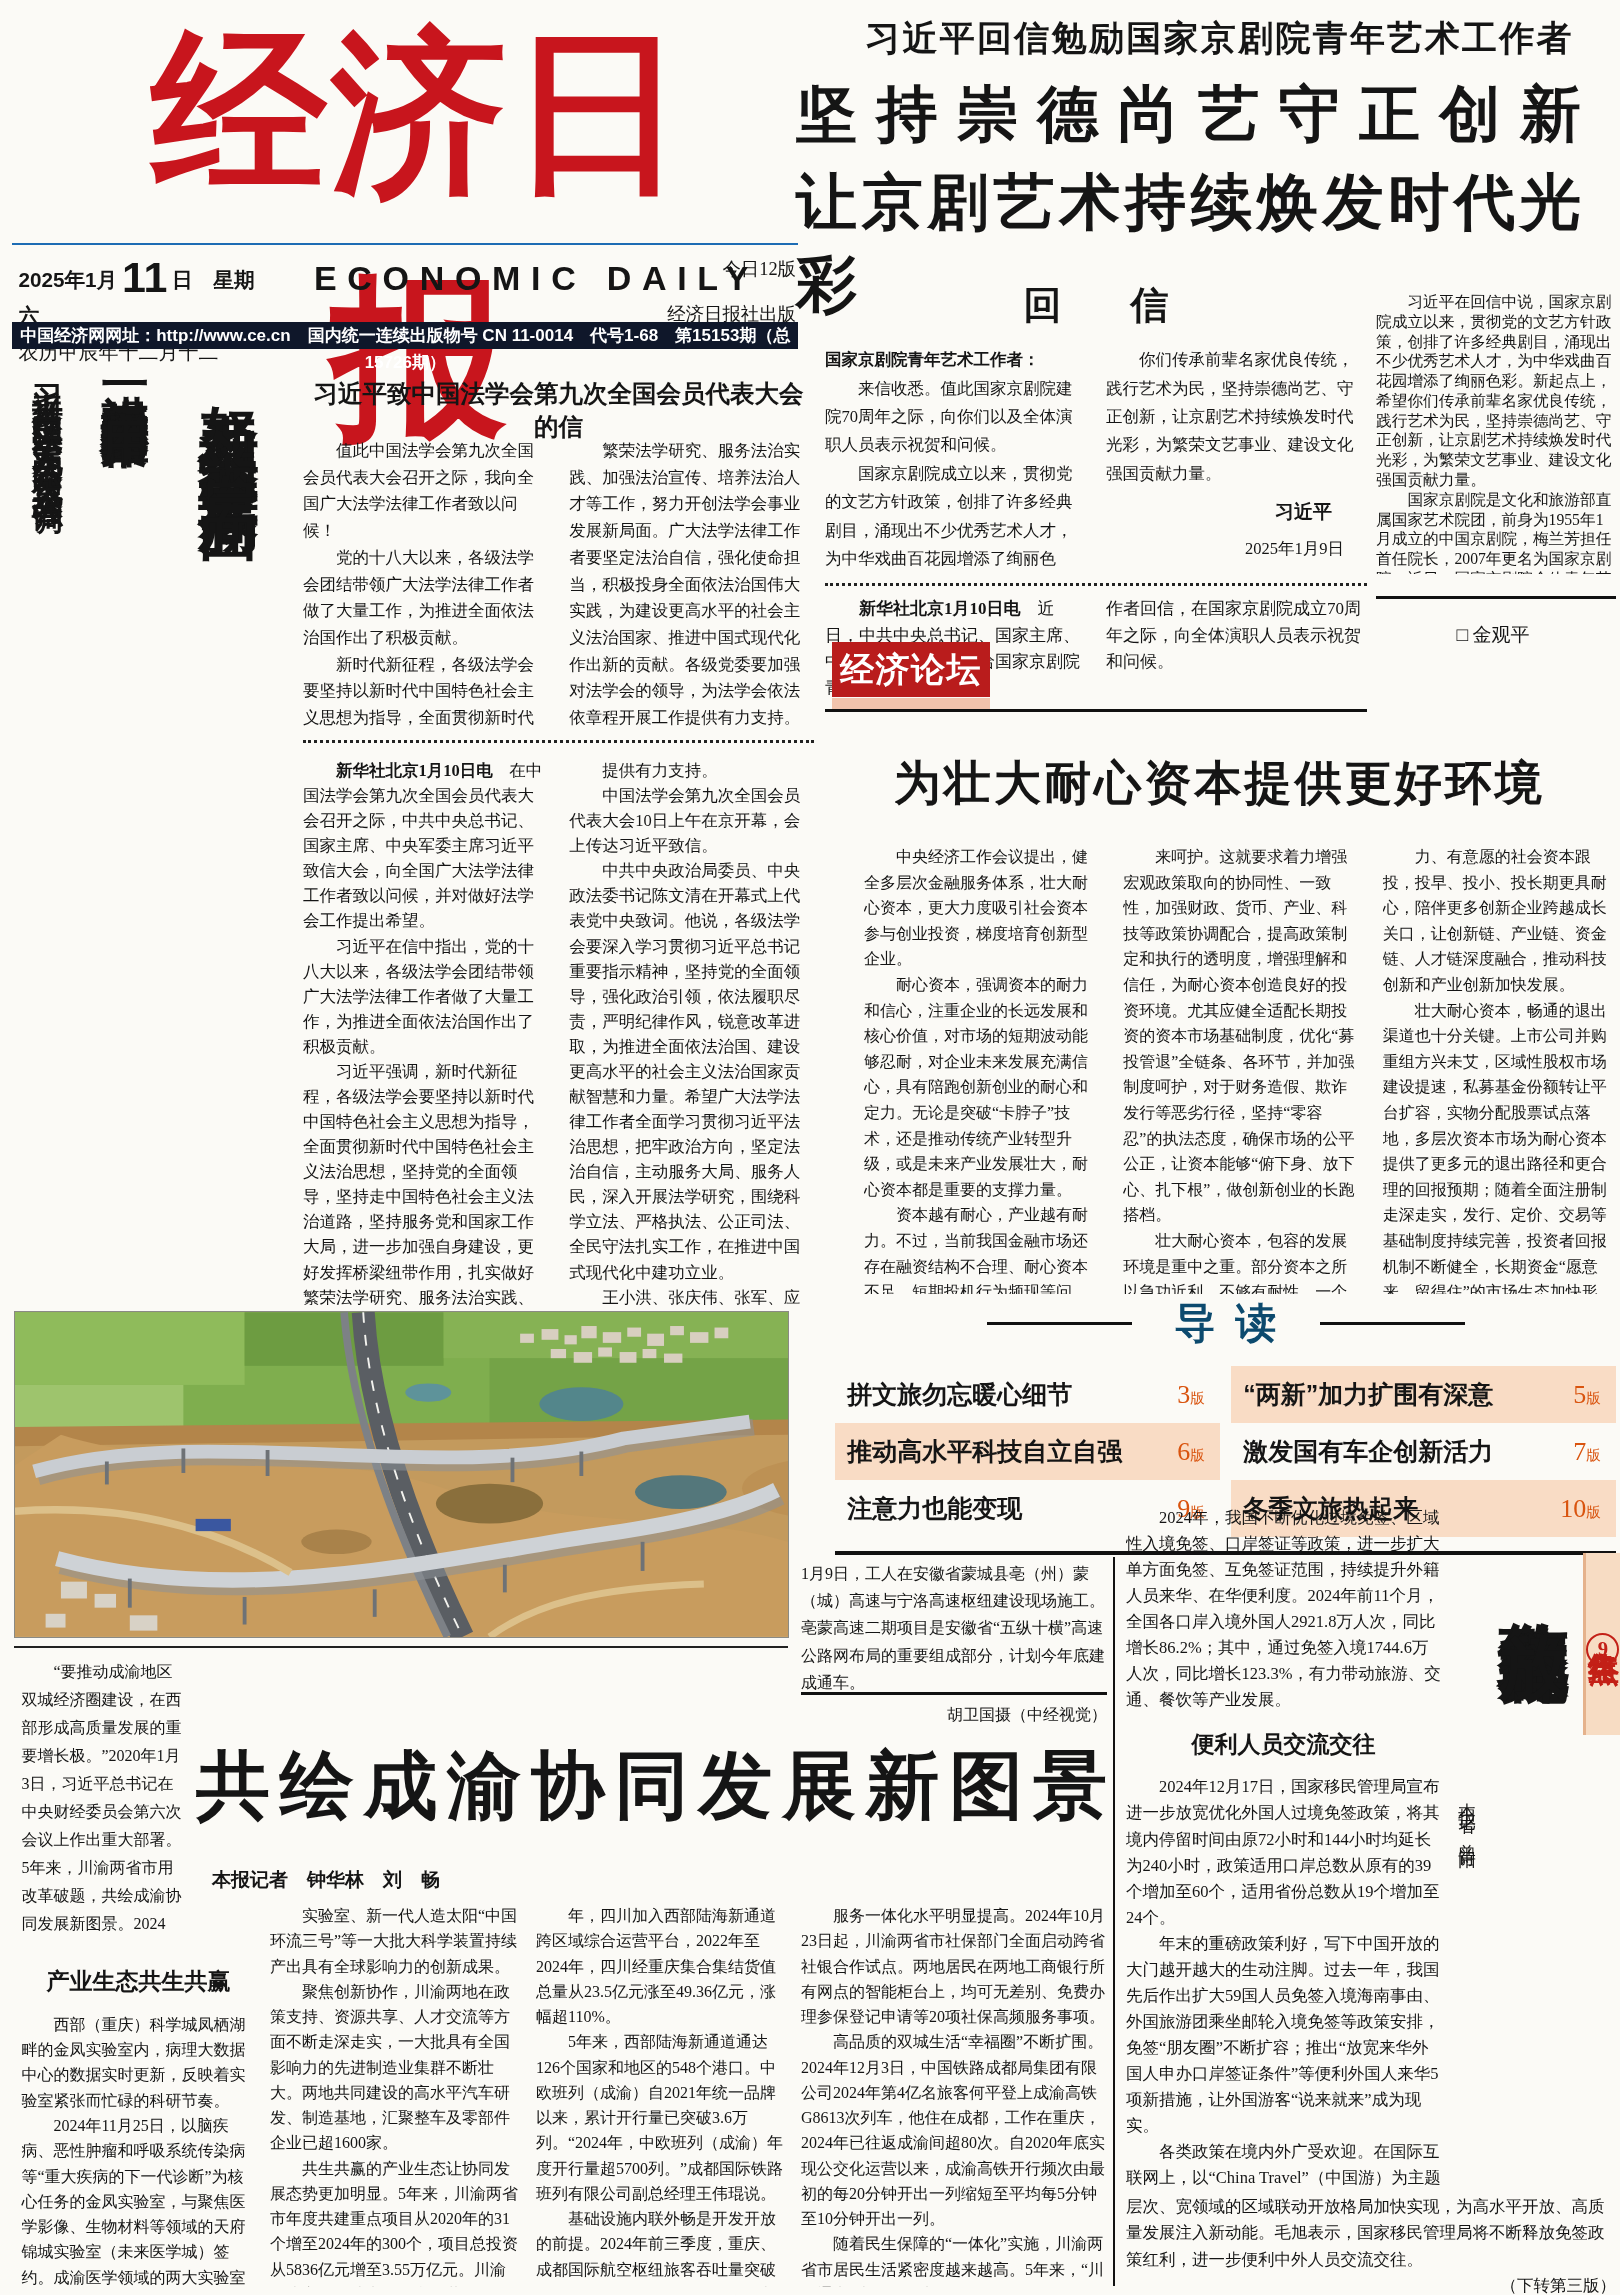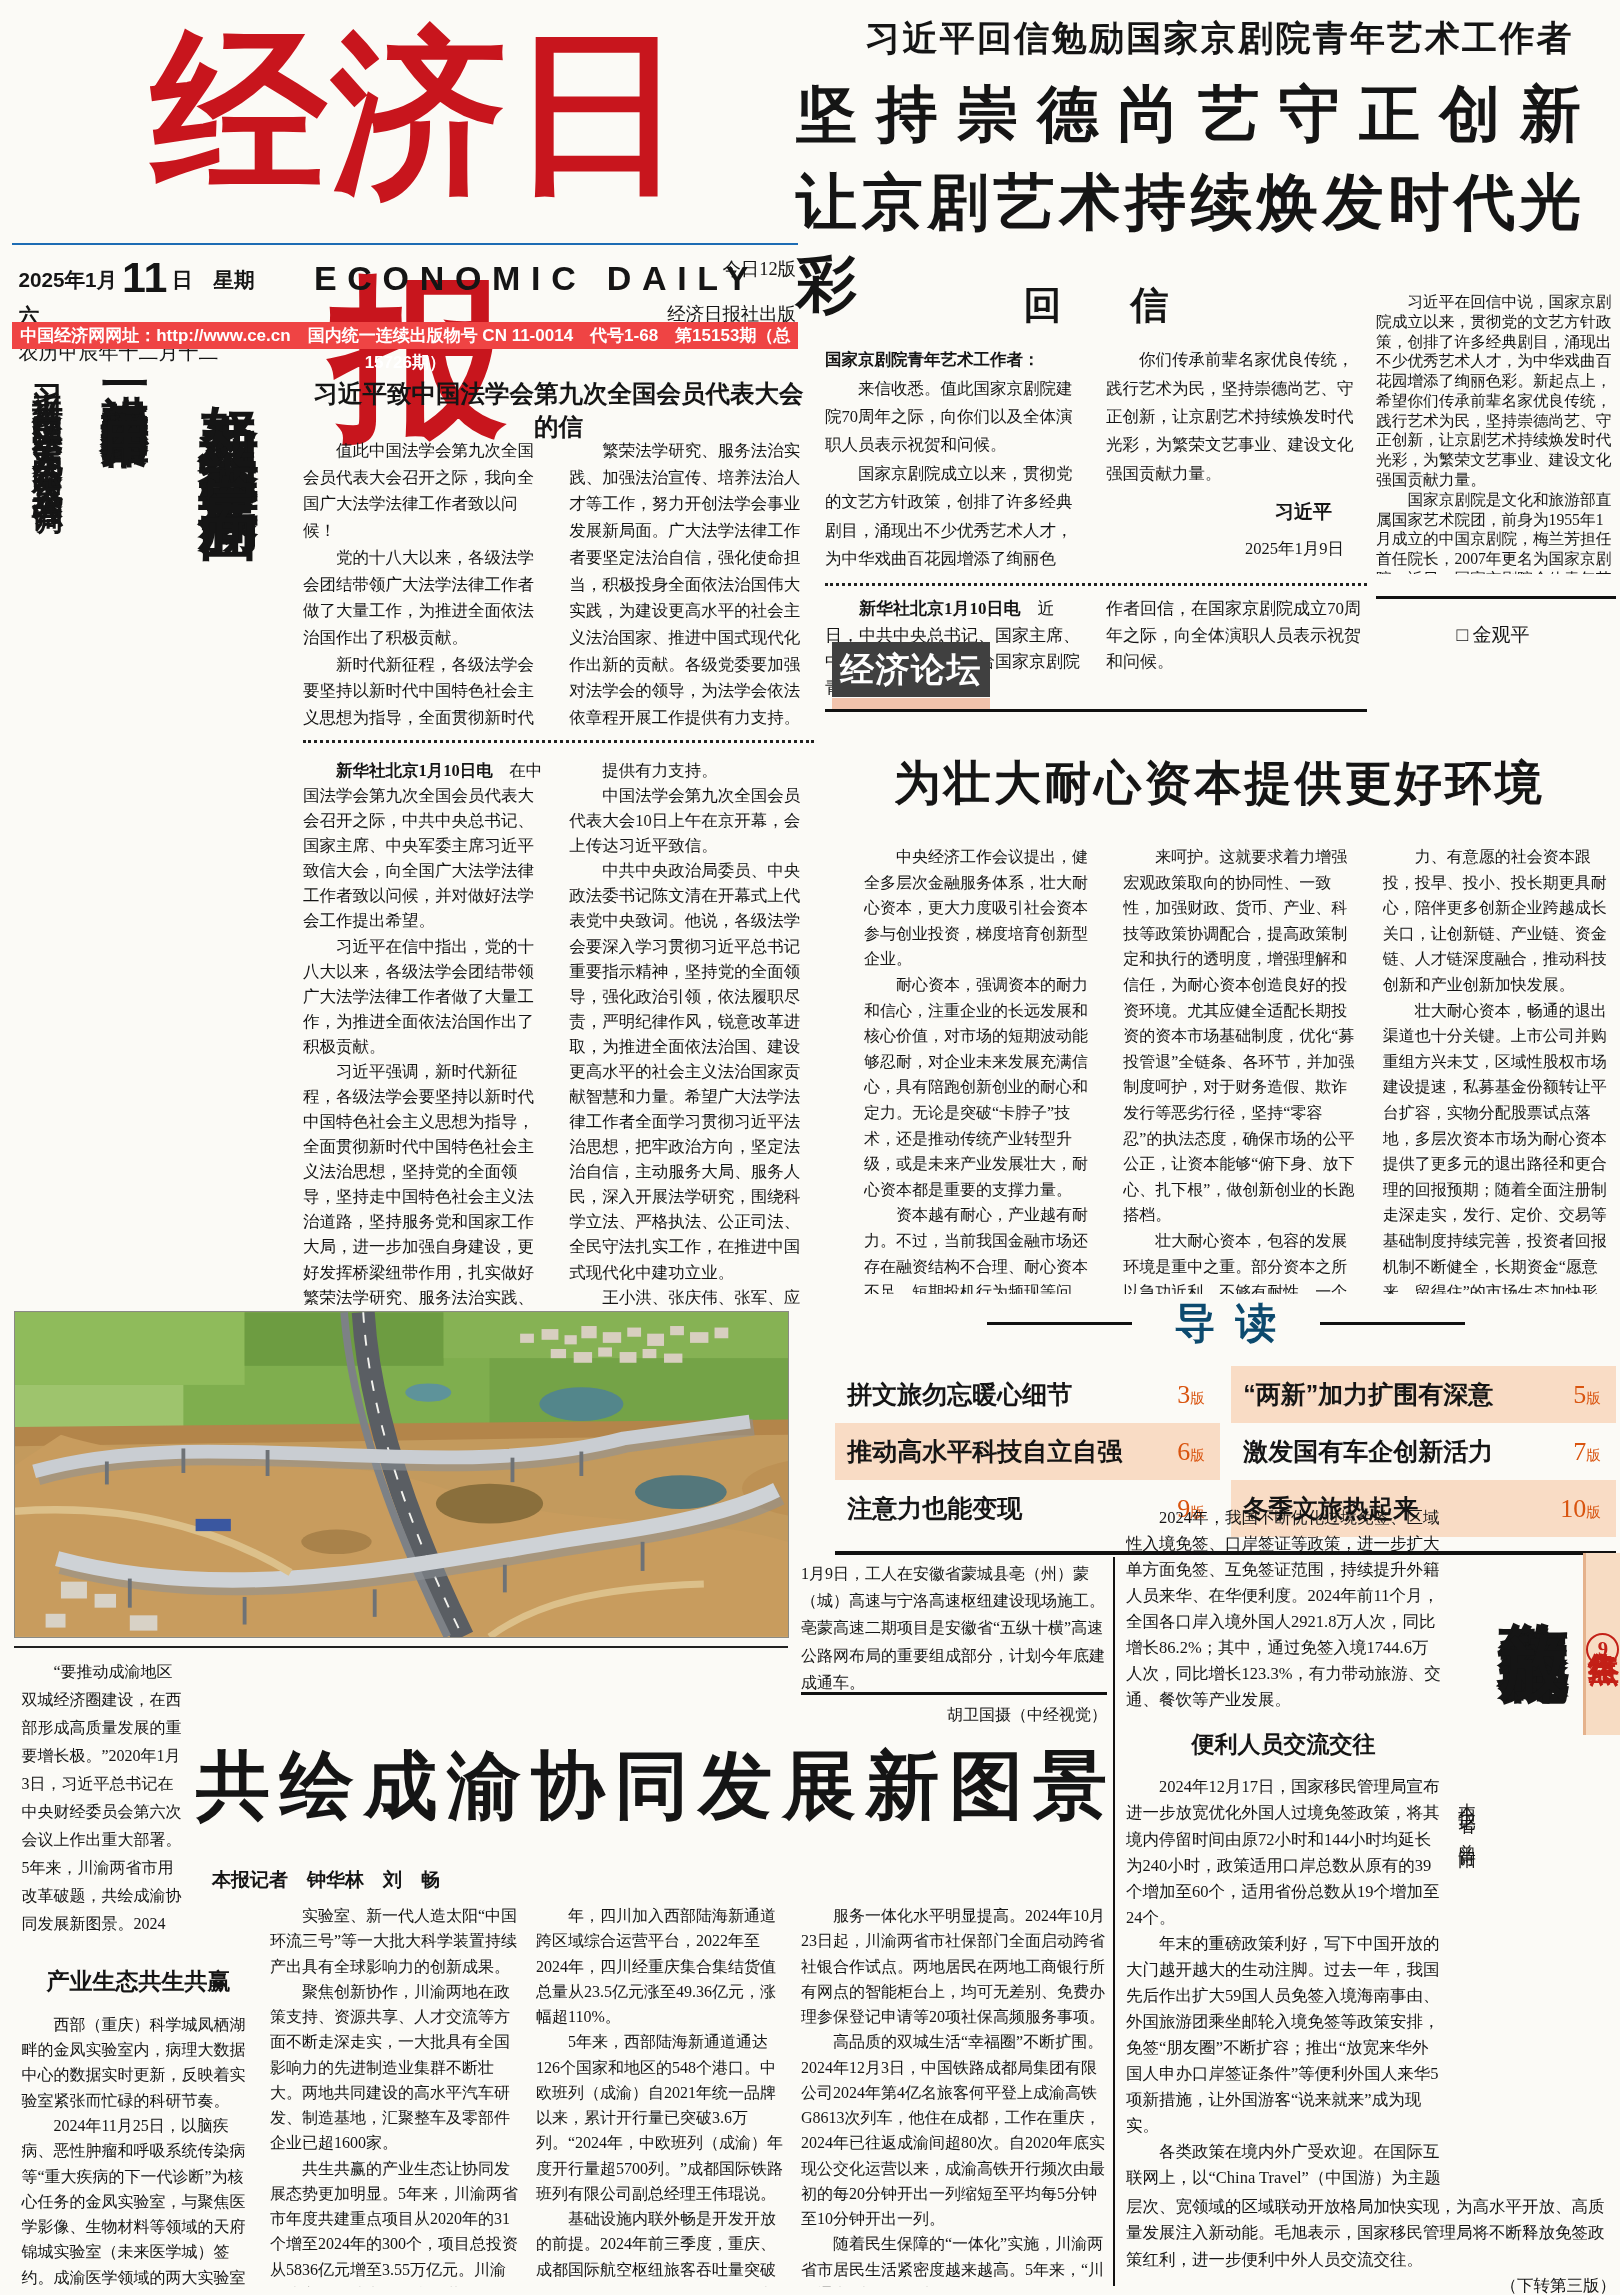--- a/index.html
+++ b/index.html
@@ -16,21 +16,21 @@
         color:#c8151d;font-weight:bold;text-align:center;letter-spacing:4.6px;}
   .blue-thin{left:12.3px;top:243px;width:786px;height:2.3px;background:#1d6cb4;}
   .dateblock{left:18.4px;top:253px;width:237px;font-family:"Liberation Sans",sans-serif;}
   .dateblock .l1{font-size:20.7px;font-weight:bold;}
   .dateblock .day{font-size:43px;font-weight:bold;vertical-align:-4.6px;padding:0 4.6px;}
   .dateblock .l2{margin-top:9.2px;font-size:20px;}
   .engtitle{left:276px;top:259px;width:521px;text-align:center;font-size:34px;font-weight:bold;
             letter-spacing:10.7px;font-family:"Liberation Sans",sans-serif;}
   .pubblock{left:643px;top:256px;width:153px;text-align:right;font-size:18.4px;}
   .pubblock div{margin-bottom:20px;}
-  .infobar{left:12.3px;top:322px;width:786px;height:27px;background:#ef4444;color:#fff;
+  .infobar{left:12.3px;top:322px;width:786px;height:27px;background:#0f172a;color:#fff;
            font-size:17px;line-height:27px;text-align:center;font-family:"Liberation Sans",sans-serif;font-weight:bold;}
 
   
   .kicker{left:827px;top:15.3px;width:785px;text-align:center;font-size:35px;font-weight:bold;
           font-family:"Liberation Sans",sans-serif;letter-spacing:2.3px;}
   .bigline{left:796px;width:785px;font-size:61px;font-weight:900;font-family:"Liberation Sans",sans-serif;
            text-align:justify;text-align-last:justify;}
   .hl1{top:74px;}
   .hl2{top:162px;}
 
@@ -50,21 +50,21 @@
   .wire-col p{text-indent:2em;}
   .letter-rule{height:3.1px;background:#111;margin-top:12.3px;}
 
   
   .sidecol{left:1376px;top:292px;width:240px;height:282px;overflow:hidden;
            font-size:15.7px;line-height:1.26;}
   .siderule{left:1376px;top:596px;width:240px;height:3.1px;}
   .forum-byline{left:1376px;top:622px;width:234px;text-align:center;font-size:19px;}
 
   
-  .forum-label{left:832px;top:642px;width:158px;height:55px;background:#404040;color:#fff;
+  .forum-label{left:832px;top:642px;width:158px;height:55px;background:#b91c1c;color:#fff;
                font-size:34px;font-weight:bold;text-align:center;line-height:55px;
                font-family:"Liberation Sans",sans-serif;letter-spacing:1.5px;}
   .forum-strip{left:832px;top:698px;width:158px;height:10.7px;background:#f2c3ac;}
   .forum-title{left:825px;top:752px;width:789px;text-align:center;font-size:47px;font-weight:900;
                font-family:"Liberation Sans",sans-serif;letter-spacing:3.1px;}
   .forum-cols{left:864px;top:844px;width:752px;height:450px;display:flex;gap:26px;overflow:hidden;}
   .forum-col{flex:1;font-size:16px;line-height:1.6;overflow:hidden;}
 
   
   .daodu{left:835px;top:1296px;width:781px;}

